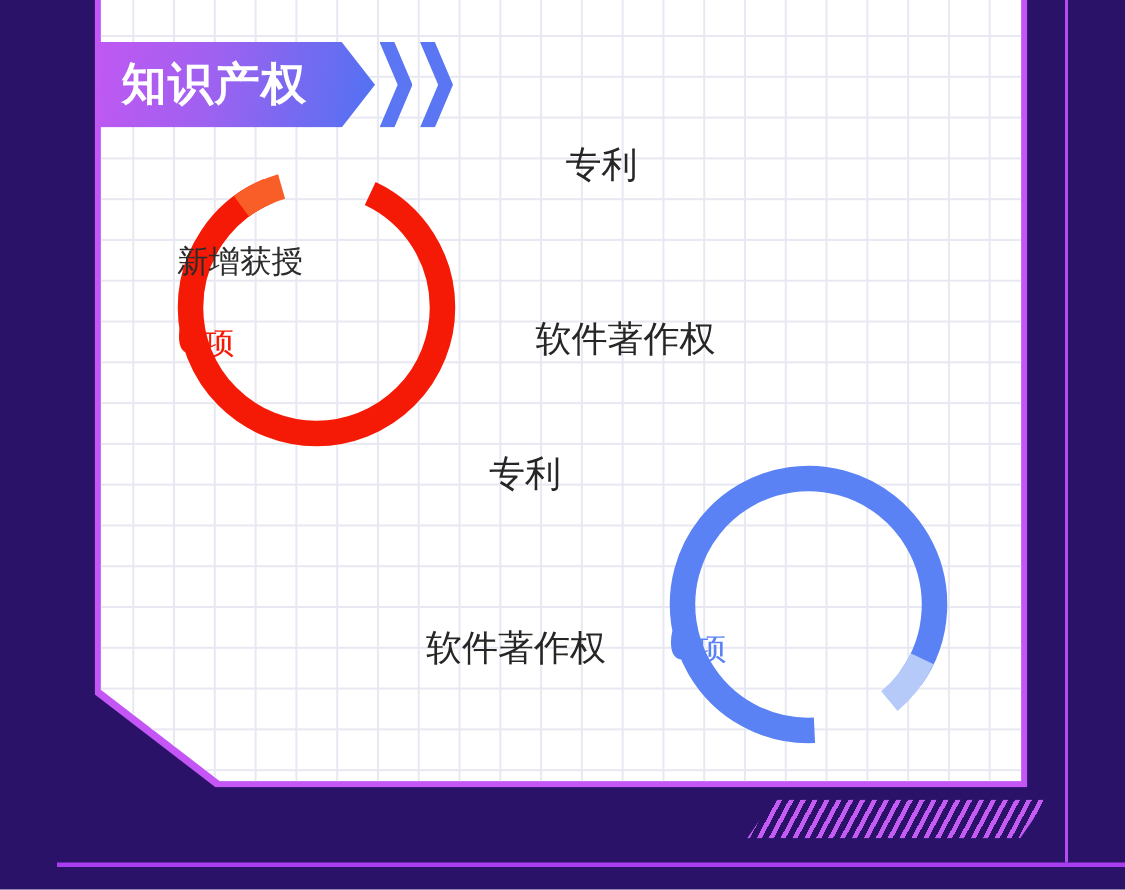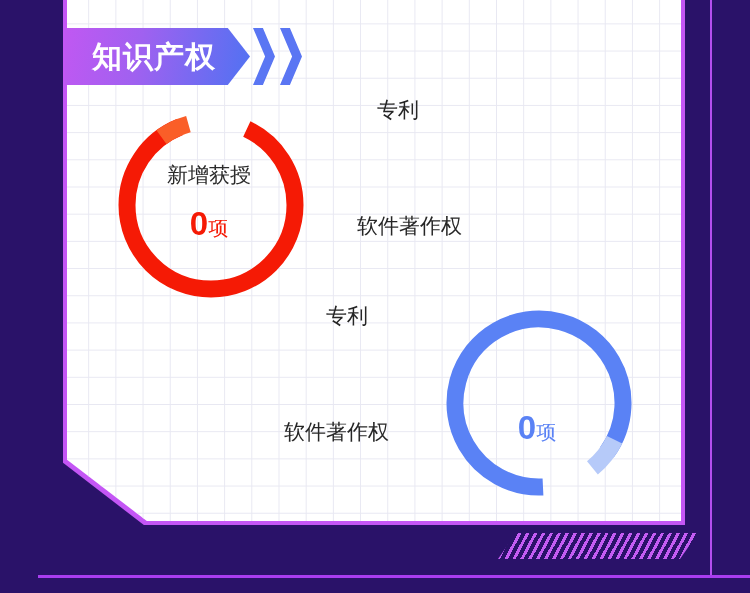--- a/index.html
+++ b/index.html
@@ -57,60 +57,60 @@
     background:linear-gradient(100deg,#c058f2 0%,#a061f0 40%,#5072f2 100%);
     -webkit-clip-path:polygon(0 0,88% 0,100% 50%,88% 100%,0 100%);
     clip-path:polygon(0 0,88% 0,100% 50%,88% 100%,0 100%);
     display:flex;align-items:center;
   }
   .banner-text{
     color:#ffffff;
     font-size:30px;
     font-weight:bold;
     letter-spacing:1px;
-    margin-left:27px;
+    margin-left:16px;
     line-height:1;
     white-space:nowrap;
   }
   .chev{
     position:absolute;
     width:22px;height:57px;
     background:#5a76f3;
     -webkit-clip-path:polygon(0 0,45% 0,100% 50%,45% 100%,0 100%,55% 50%);
     clip-path:polygon(0 0,45% 0,100% 50%,45% 100%,0 100%,55% 50%);
   }
   .chev-1{left:253px;top:28px;}
   .chev-2{left:280px;top:28px;}
 
   
   .donut{position:absolute;}
   .donut svg{display:block;}
   .donut-label{
     position:absolute;
     left:0;right:4px;
-    text-align:center;
+    text-align:left;
     line-height:1;
   }
   .dl-top{
     font-size:21px;
     color:#2b2b2b;
   }
   .dl-num{
     font-weight:bold;
     font-size:33px;
   }
   .dl-unit{
     font-size:20px;
   }
 
   
   .lbl{
     position:absolute;
     color:#262626;
-    font-size:21px;
+    font-size:24px;
     line-height:1;
     white-space:nowrap;
   }
 
   
   .hatch{
     position:absolute;
     left:498px; top:533px;
     width:200px; height:26px;
     background:repeating-linear-gradient(

